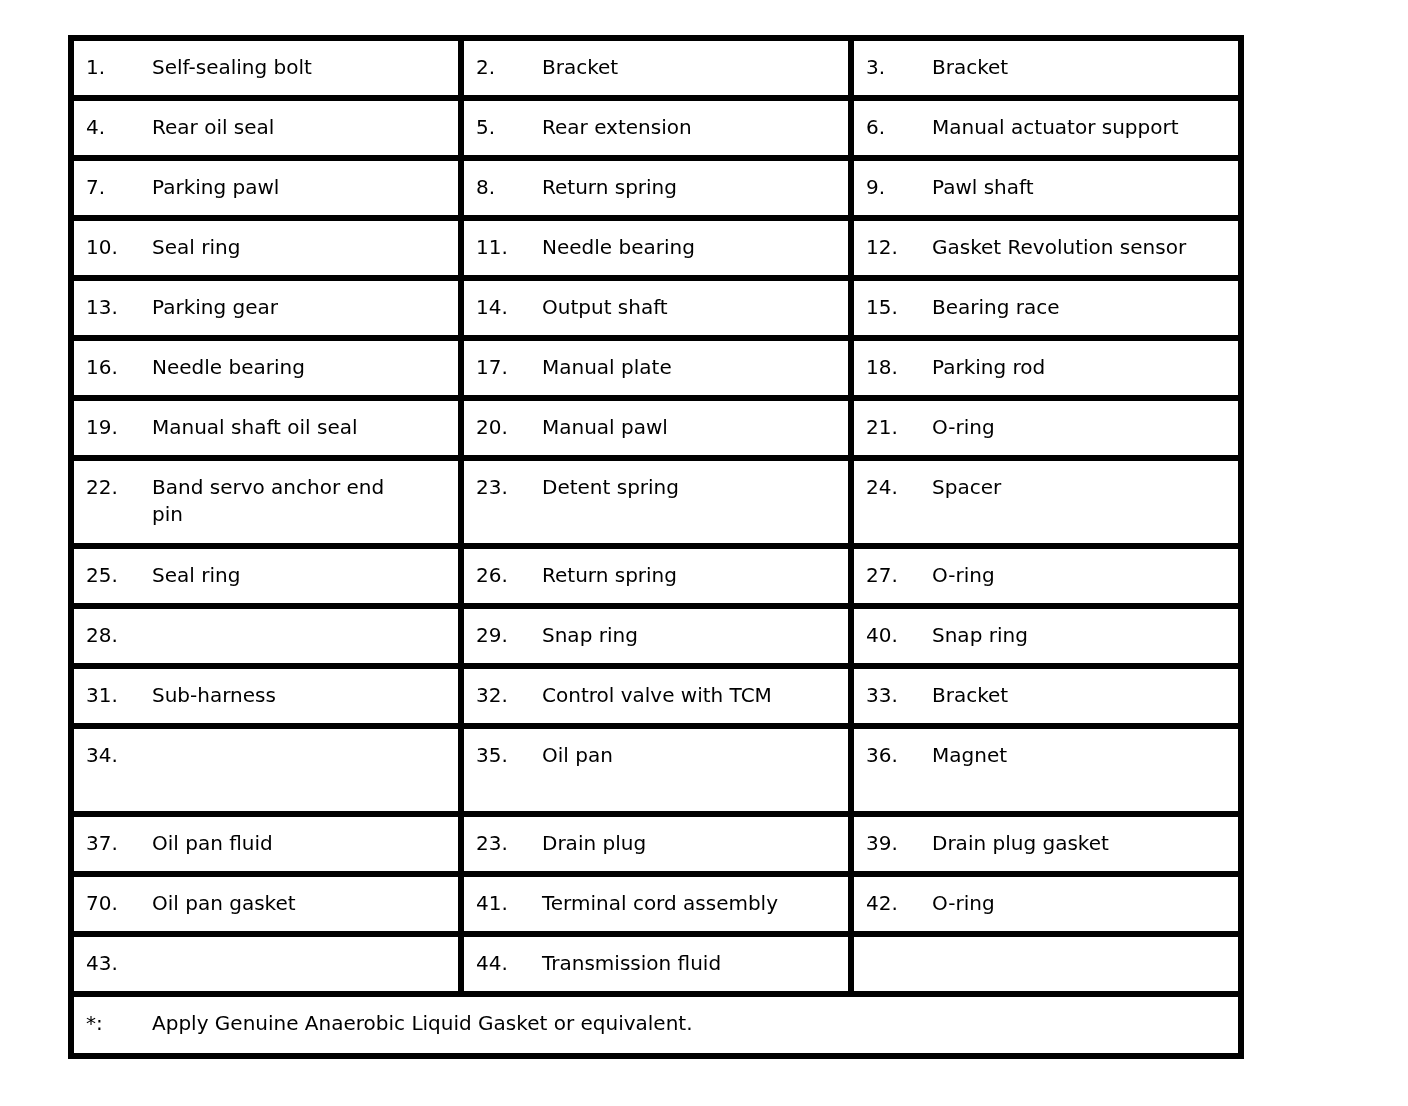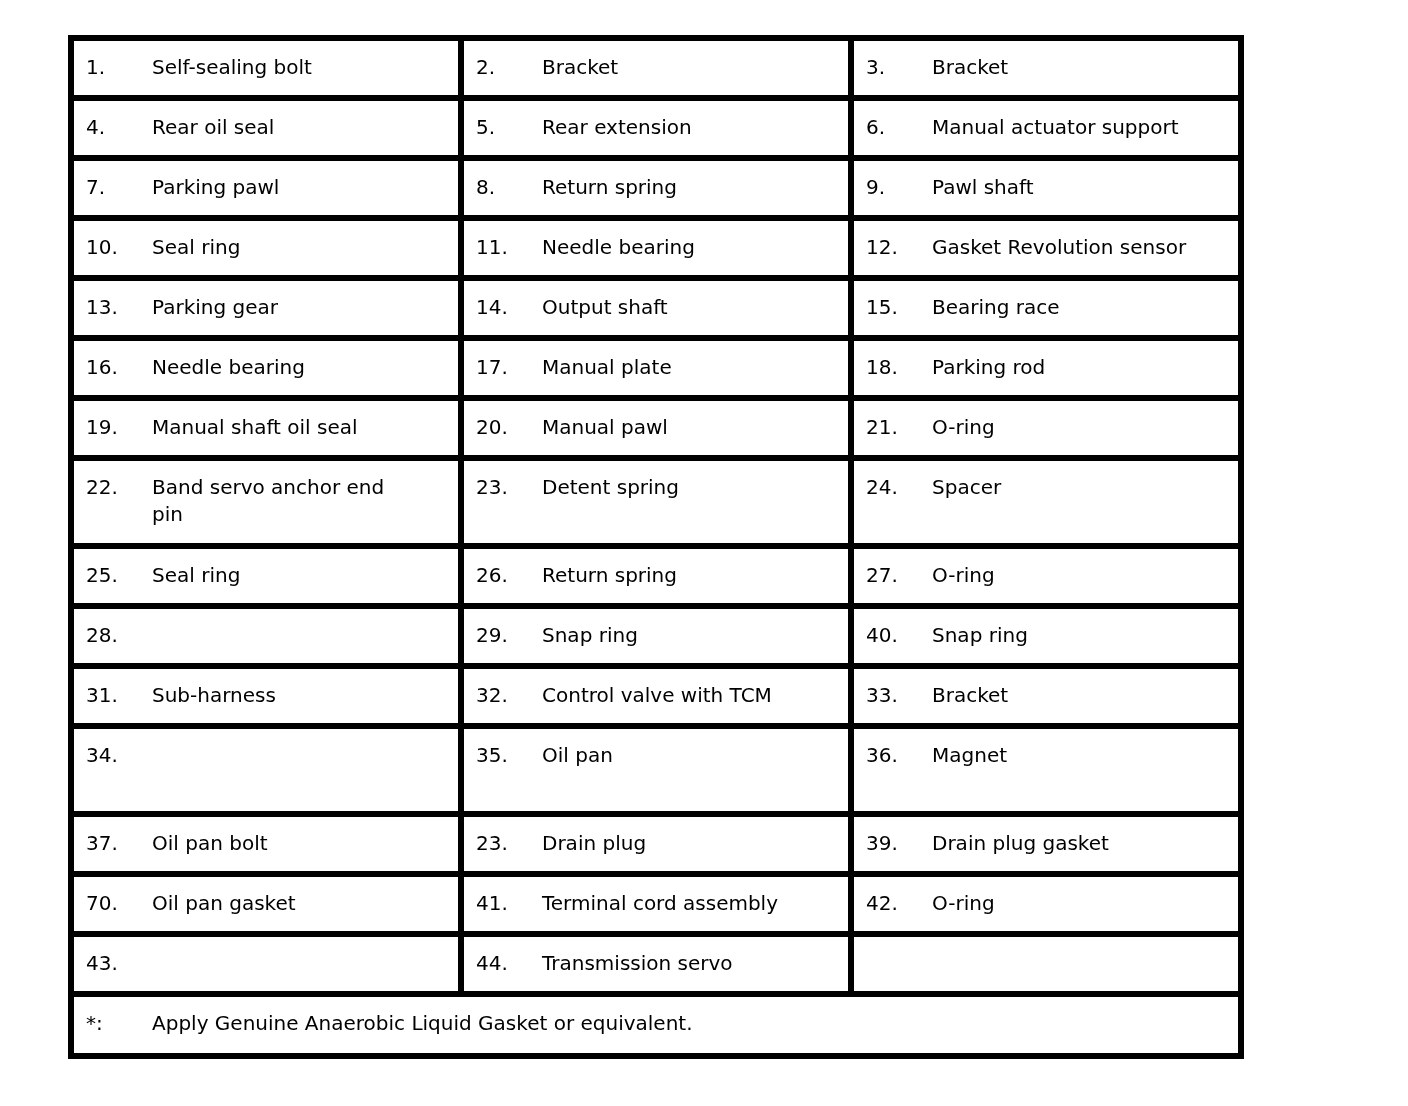--- a/index.html
+++ b/index.html
@@ -195,21 +195,21 @@
     <div class="cell">
       <span class="num">35.</span>
       <span class="label">Oil pan</span>
     </div>
     <div class="cell">
       <span class="num">36.</span>
       <span class="label">Magnet</span>
     </div>
     <div class="cell">
       <span class="num">37.</span>
-      <span class="label">Oil pan bolt</span>
+      <span class="label">Oil pan fluid</span>
     </div>
     <div class="cell">
       <span class="num">23.</span>
       <span class="label">Drain plug</span>
     </div>
     <div class="cell">
       <span class="num">39.</span>
       <span class="label">Drain plug gasket</span>
     </div>
     <div class="cell">
@@ -222,20 +222,20 @@
     </div>
     <div class="cell">
       <span class="num">42.</span>
       <span class="label">O-ring</span>
     </div>
     <div class="cell">
       <span class="num">43.</span>
     </div>
     <div class="cell">
       <span class="num">44.</span>
-      <span class="label">Transmission servo</span>
+      <span class="label">Transmission fluid</span>
     </div>
     <div class="cell"></div>
     <div class="cell note-row">
     <span class="num">*:</span>
     <span class="label">Apply Genuine Anaerobic Liquid Gasket or equivalent.</span>
   </div>
 </div>
 
 </body></html>

